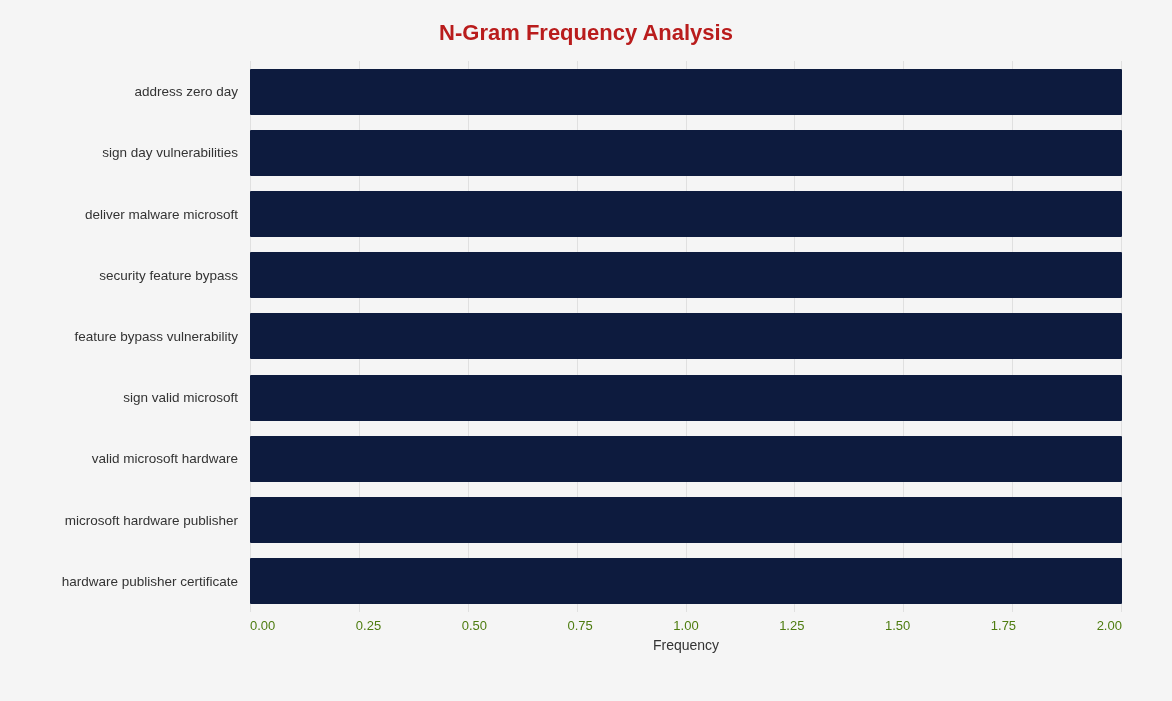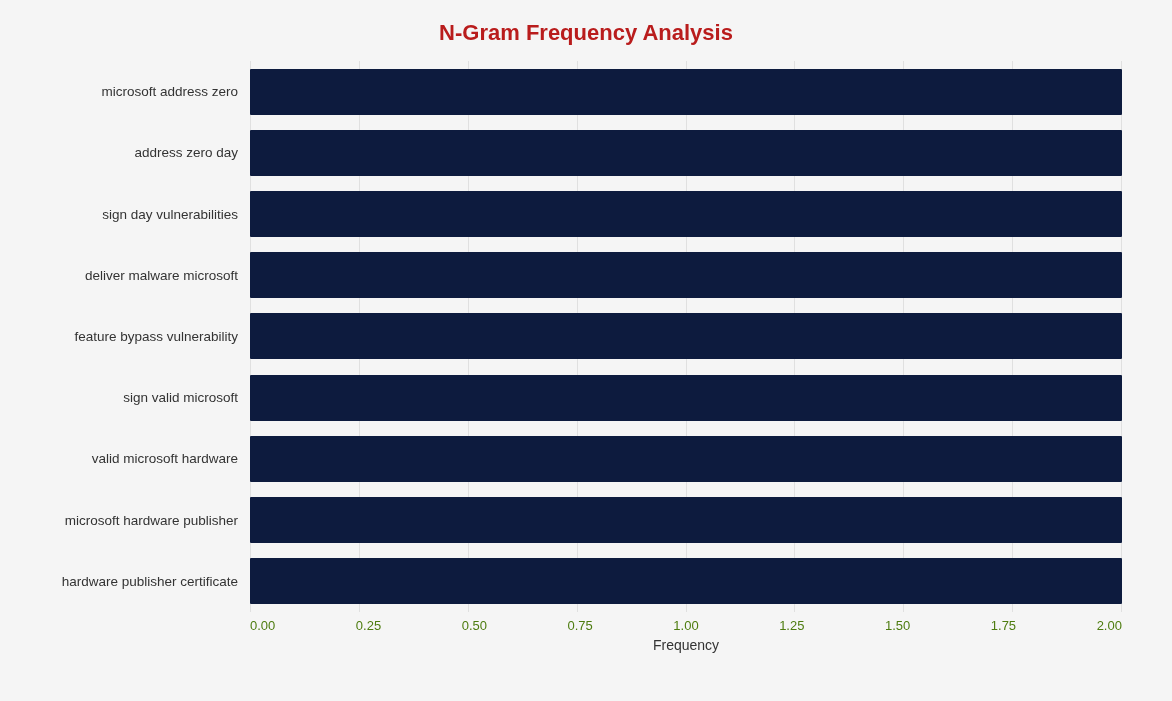--- a/index.html
+++ b/index.html
@@ -114,40 +114,40 @@
       <div class="grid-line"></div>
       <div class="grid-line"></div>
       <div class="grid-line"></div>
       <div class="grid-line"></div>
       <div class="grid-line"></div>
       <div class="grid-line"></div>
       <div class="grid-line"></div>
       <div class="grid-line"></div>
     </div>
     <div class="bars-wrapper" id="bars-wrapper">
-    <div class="bar-row">
-    <div class="bar-label">microsoft address zero</div>
-    <div class="bar-track">
-      <div class="bar" style="width:100%"></div>
-    </div>
-  </div>
         <div class="bar-row">
     <div class="bar-label">address zero day</div>
     <div class="bar-track">
       <div class="bar" style="width:100%"></div>
     </div>
   </div>
         <div class="bar-row">
     <div class="bar-label">sign day vulnerabilities</div>
     <div class="bar-track">
       <div class="bar" style="width:100%"></div>
     </div>
   </div>
         <div class="bar-row">
     <div class="bar-label">deliver malware microsoft</div>
+    <div class="bar-track">
+      <div class="bar" style="width:100%"></div>
+    </div>
+  </div>
+        <div class="bar-row">
+    <div class="bar-label">security feature bypass</div>
     <div class="bar-track">
       <div class="bar" style="width:100%"></div>
     </div>
   </div>
         <div class="bar-row">
     <div class="bar-label">feature bypass vulnerability</div>
     <div class="bar-track">
       <div class="bar" style="width:100%"></div>
     </div>
   </div>

